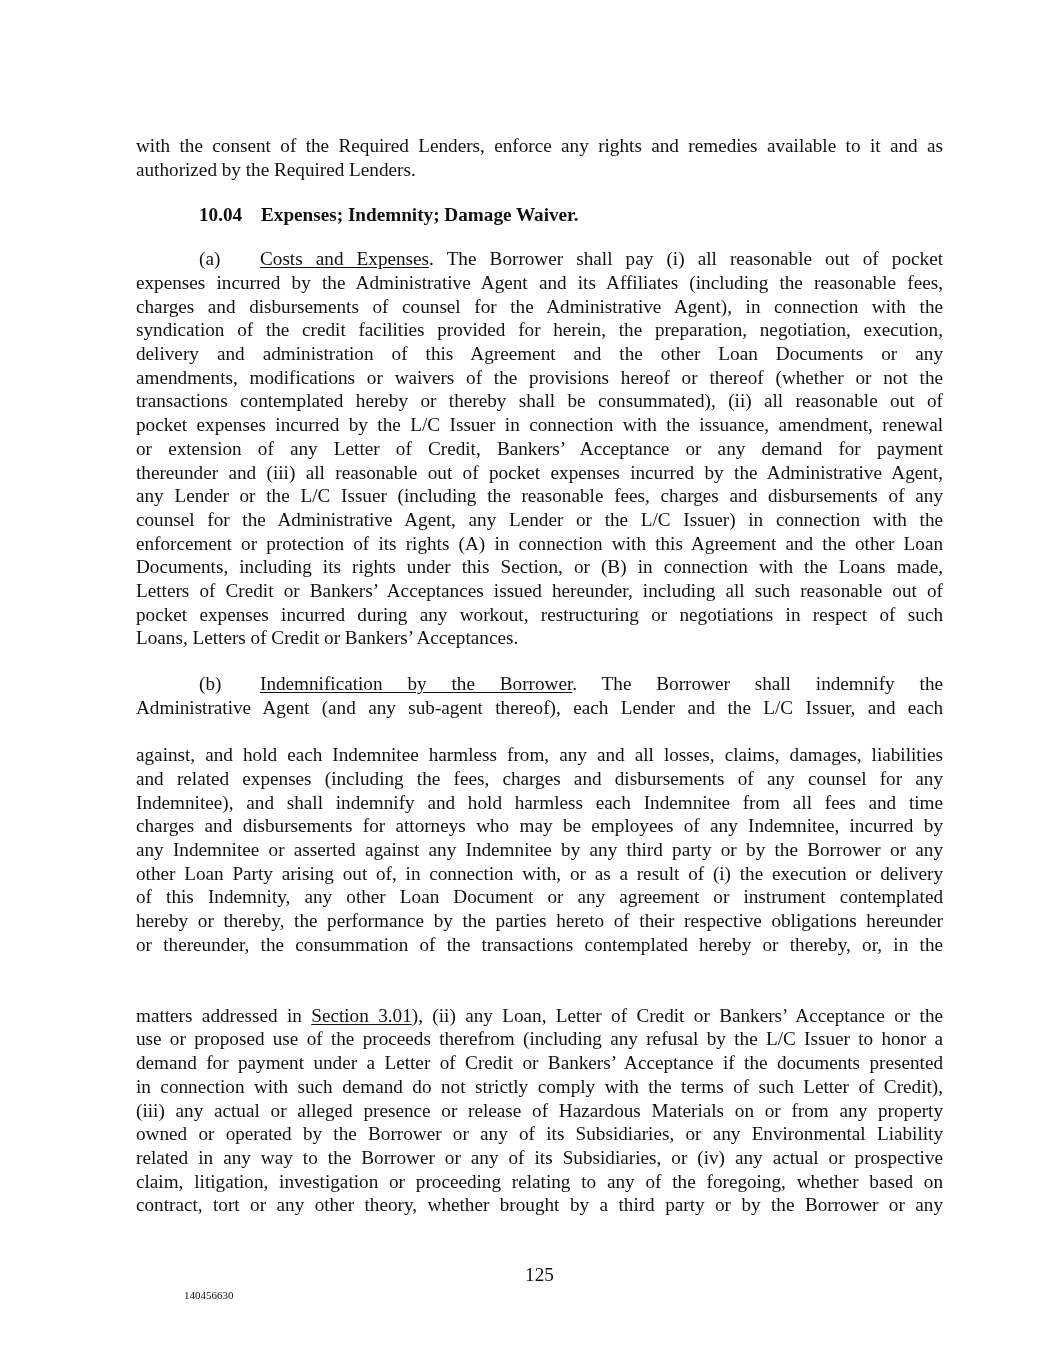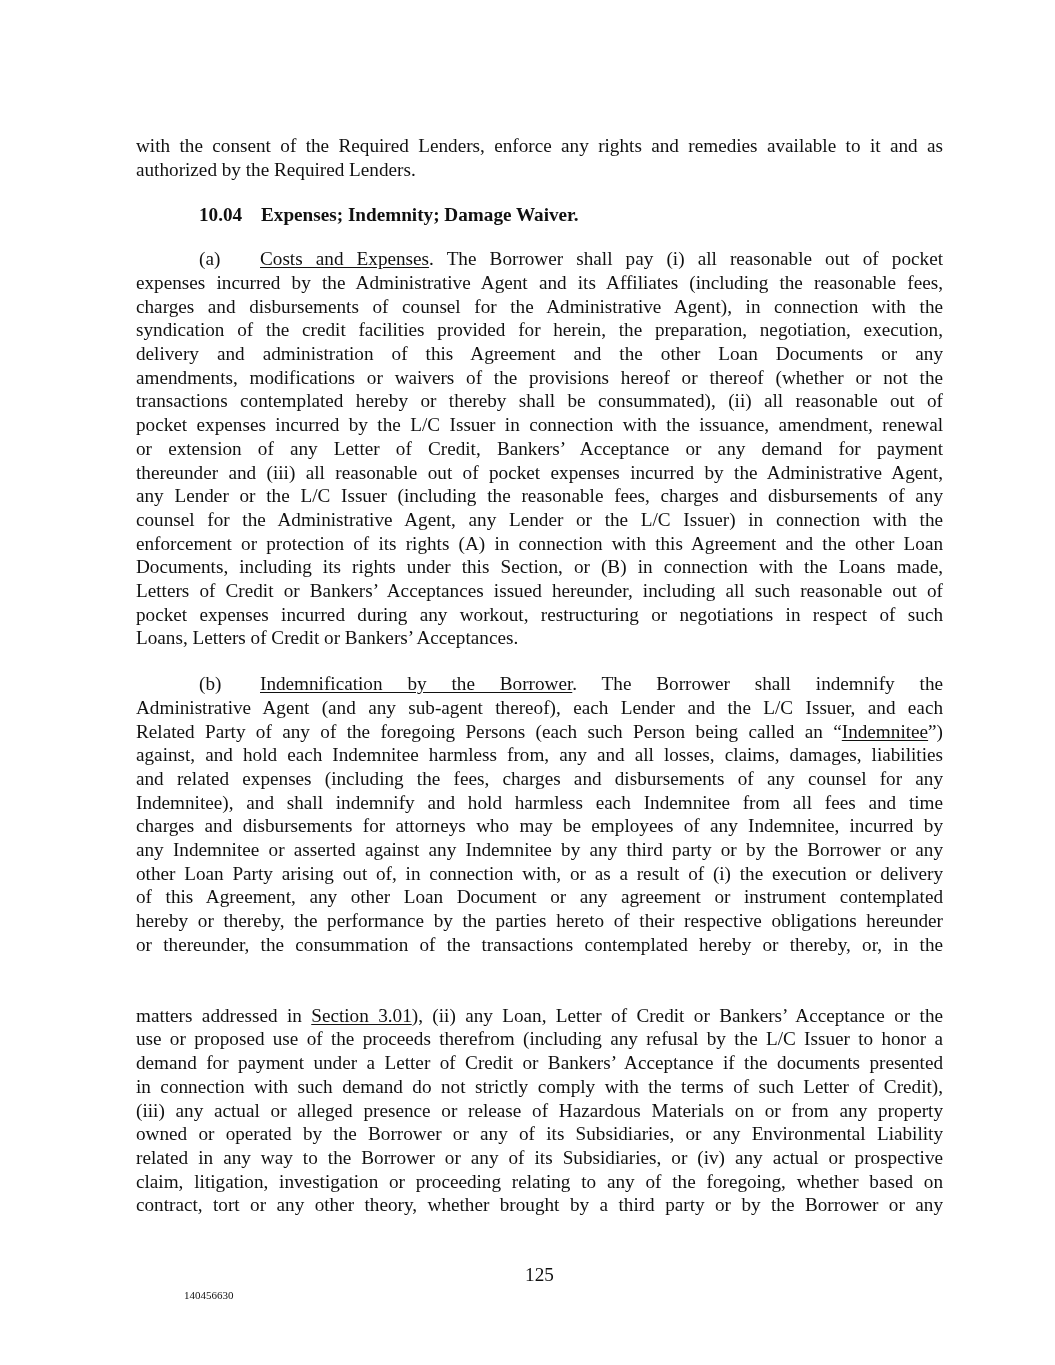--- a/index.html
+++ b/index.html
@@ -46,30 +46,27 @@
   <div class="ln" style="top:532px">enforcement or protection of its rights (A) in connection with this Agreement and the other Loan</div>
   <div class="ln" style="top:555px">Documents, including its rights under this Section, or (B) in connection with the Loans made,</div>
   <div class="ln" style="top:579px">Letters of Credit or Bankers’ Acceptances issued hereunder, including all such reasonable out of</div>
   <div class="ln" style="top:603px">pocket expenses incurred during any workout, restructuring or negotiations in respect of such</div>
   <div class="ln last" style="top:626px">Loans, Letters of Credit or Bankers’ Acceptances.</div>
 
   <div class="ln ind" style="top:672px">
     <span class="label-a">(b)</span><span class="u">Indemnification by the Borrower</span><span>.  The Borrower shall indemnify the</span>
   </div>
   <div class="ln" style="top:696px">Administrative Agent (and any sub-agent thereof), each Lender and the L/C Issuer, and each</div>
-  <div class="ln" style="top:720px">
-    <span>Related Party of any of the foregoing Persons (each such Person being called an “</span><span class="u">Indemnitee</span><span>”)</span>
-  </div>
   <div class="ln" style="top:743px">against, and hold each Indemnitee harmless from, any and all losses, claims, damages, liabilities</div>
   <div class="ln" style="top:767px">and related expenses (including the fees, charges and disbursements of any counsel for any</div>
   <div class="ln" style="top:791px">Indemnitee), and shall indemnify and hold harmless each Indemnitee from all fees and time</div>
   <div class="ln" style="top:814px">charges and disbursements for attorneys who may be employees of any Indemnitee, incurred by</div>
   <div class="ln" style="top:838px">any Indemnitee or asserted against any Indemnitee by any third party or by the Borrower or any</div>
   <div class="ln" style="top:862px">other Loan Party arising out of, in connection with, or as a result of (i) the execution or delivery</div>
-  <div class="ln" style="top:885px">of this Agreement, any other Loan Document or any agreement or instrument contemplated</div>
+  <div class="ln" style="top:885px">of this Indemnity, any other Loan Document or any agreement or instrument contemplated</div>
   <div class="ln" style="top:909px">hereby or thereby, the performance by the parties hereto of their respective obligations hereunder</div>
   <div class="ln" style="top:933px">or thereunder, the consummation of the transactions contemplated hereby or thereby, or, in the</div>
   <div class="ln" style="top:1004px">
     <span>matters addressed in </span><span class="u">Section 3.01</span><span>), (ii) any Loan, Letter of Credit or Bankers’ Acceptance or the</span>
   </div>
   <div class="ln" style="top:1027px">use or proposed use of the proceeds therefrom (including any refusal by the L/C Issuer to honor a</div>
   <div class="ln" style="top:1051px">demand for payment under a Letter of Credit or Bankers’ Acceptance if the documents presented</div>
   <div class="ln" style="top:1075px">in connection with such demand do not strictly comply with the terms of such Letter of Credit),</div>
   <div class="ln" style="top:1099px">(iii) any actual or alleged presence or release of Hazardous Materials on or from any property</div>
   <div class="ln" style="top:1122px">owned or operated by the Borrower or any of its Subsidiaries, or any Environmental Liability</div>

